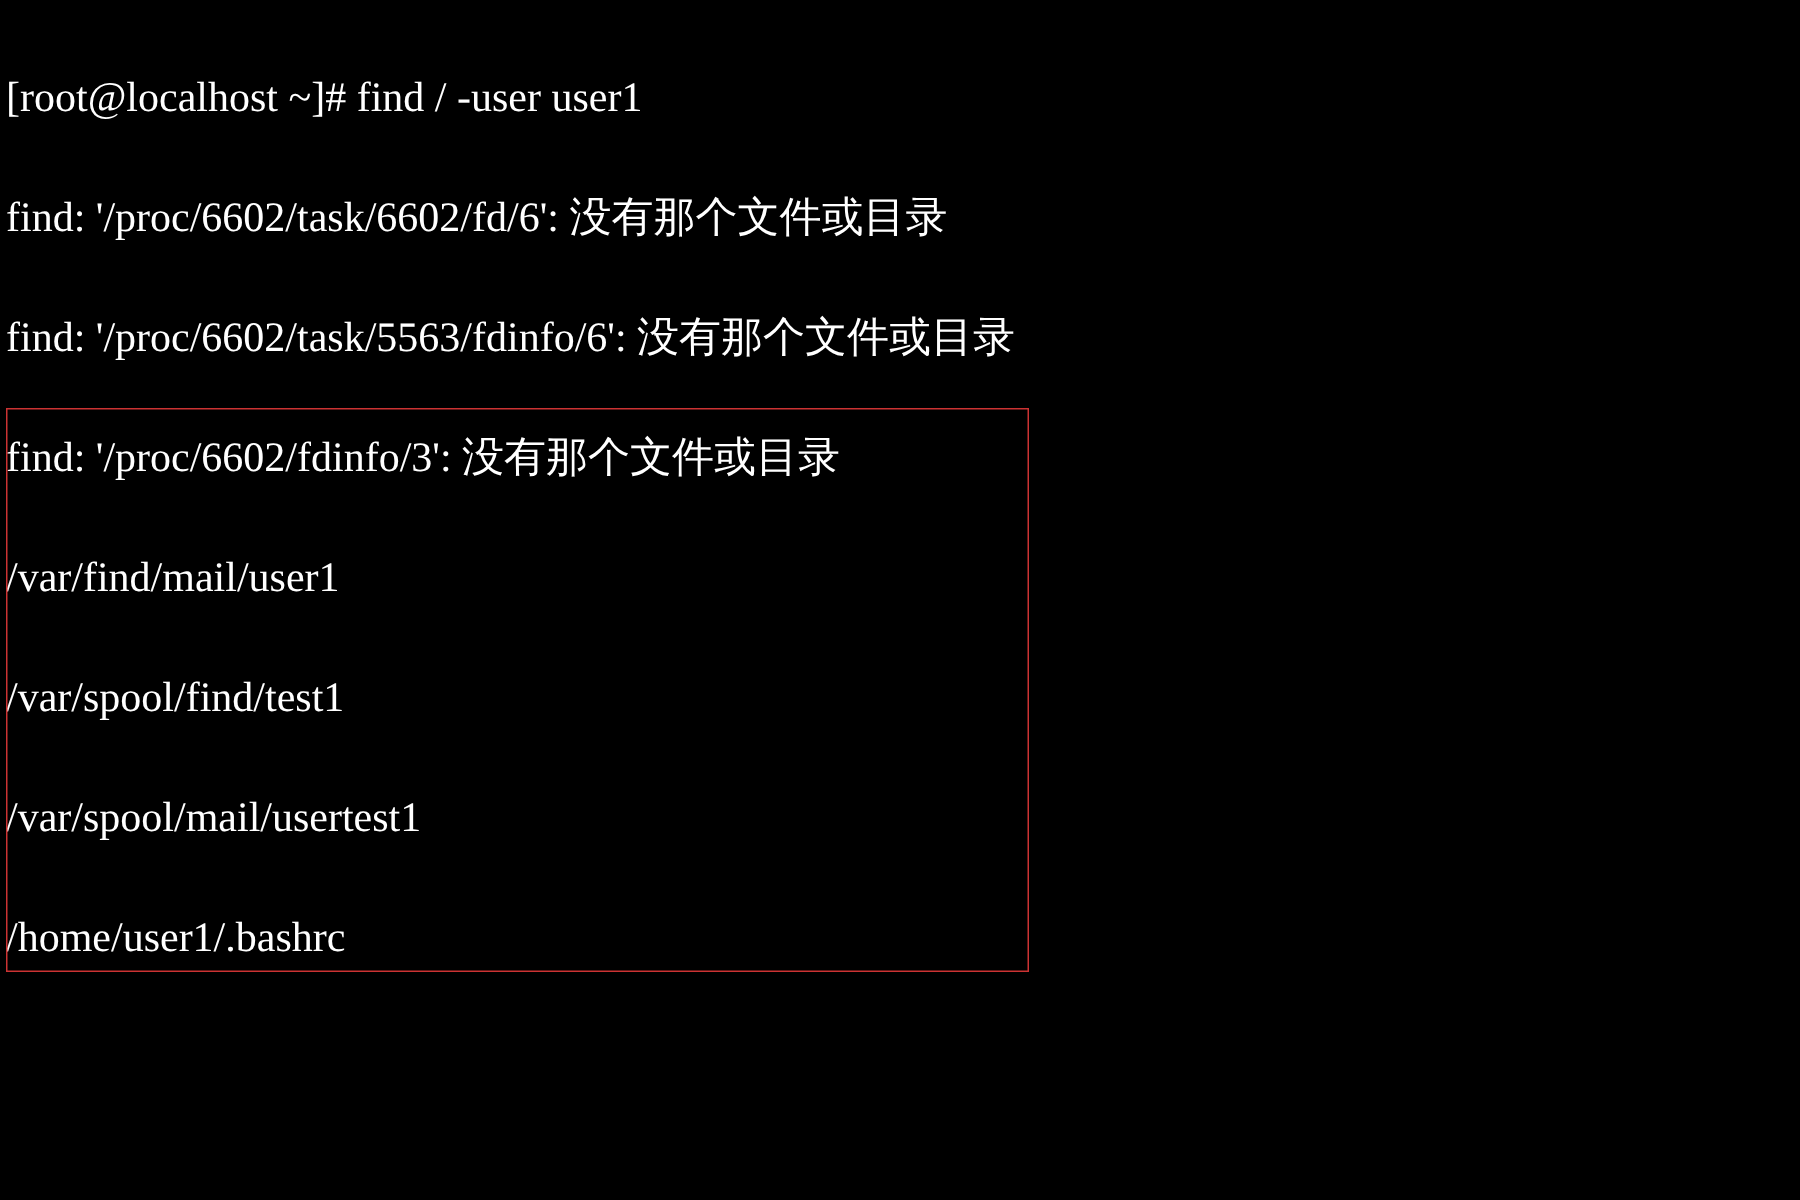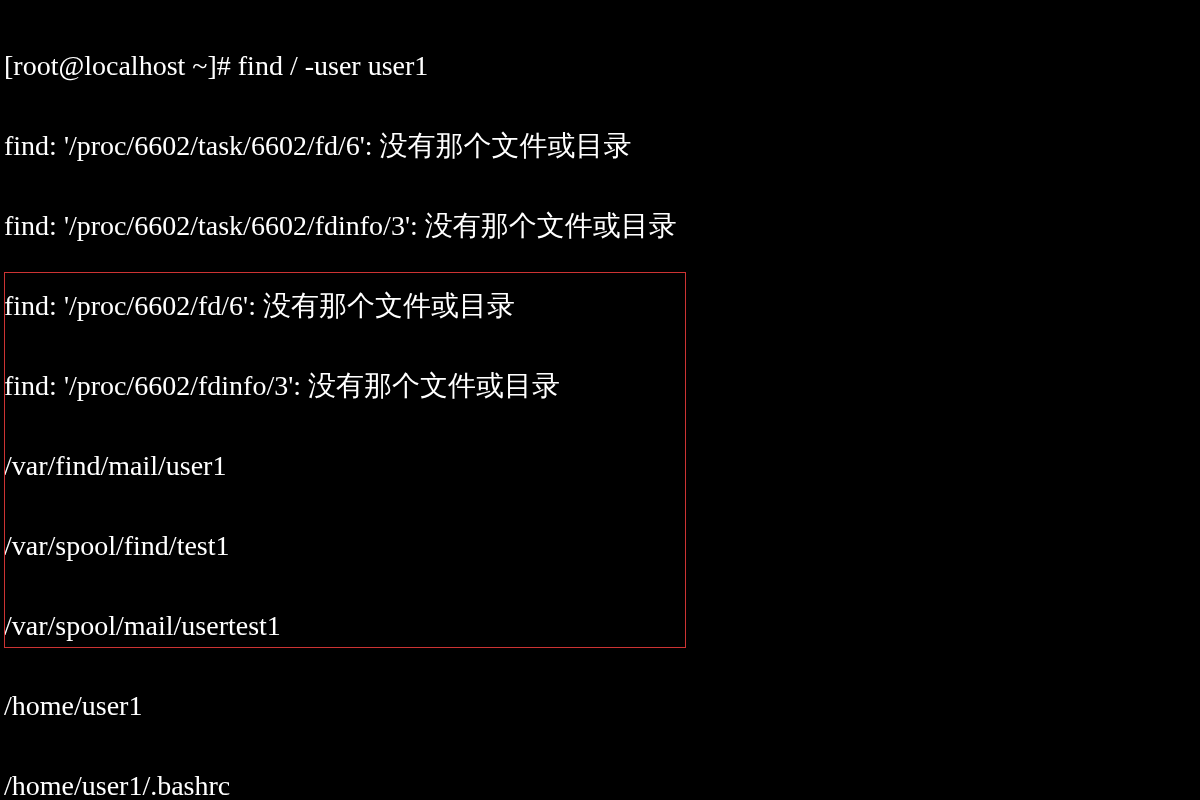--- a/index.html
+++ b/index.html
@@ -28,27 +28,25 @@
     border: 1px solid #cc3333;
     pointer-events: none;
   }
 </style>
 </head>
 <body>
 
 <div class="terminal">
 <span class="line"><span>[root@localhost ~]# </span><span>find / -user user1</span></span>
 <span class="line">find: '/proc/6602/task/6602/fd/6': 没有那个文件或目录</span>
-<span class="line">find: '/proc/6602/task/6602/fdinfo/3': 没有那个文件或目录</span>
-<span class="line">find: '/proc/6602/fd/6': 没有那个文件或目录</span>
+<span class="line">find: '/proc/6602/task/5563/fdinfo/6': 没有那个文件或目录</span>
 <span class="line">find: '/proc/6602/fdinfo/3': 没有那个文件或目录</span>
 <span class="line">/var/find/mail/user1</span>
 <span class="line">/var/spool/find/test1</span>
 <span class="line">/var/spool/mail/usertest1</span>
-<span class="line">/home/user1</span>
 <span class="line">/home/user1/.bashrc</span>
 
 
 
 
 
 
 
 <div class="highlight-box" style="left: 4px; top: 272px; width: 680px; height: 374px;"></div>
 </div>

